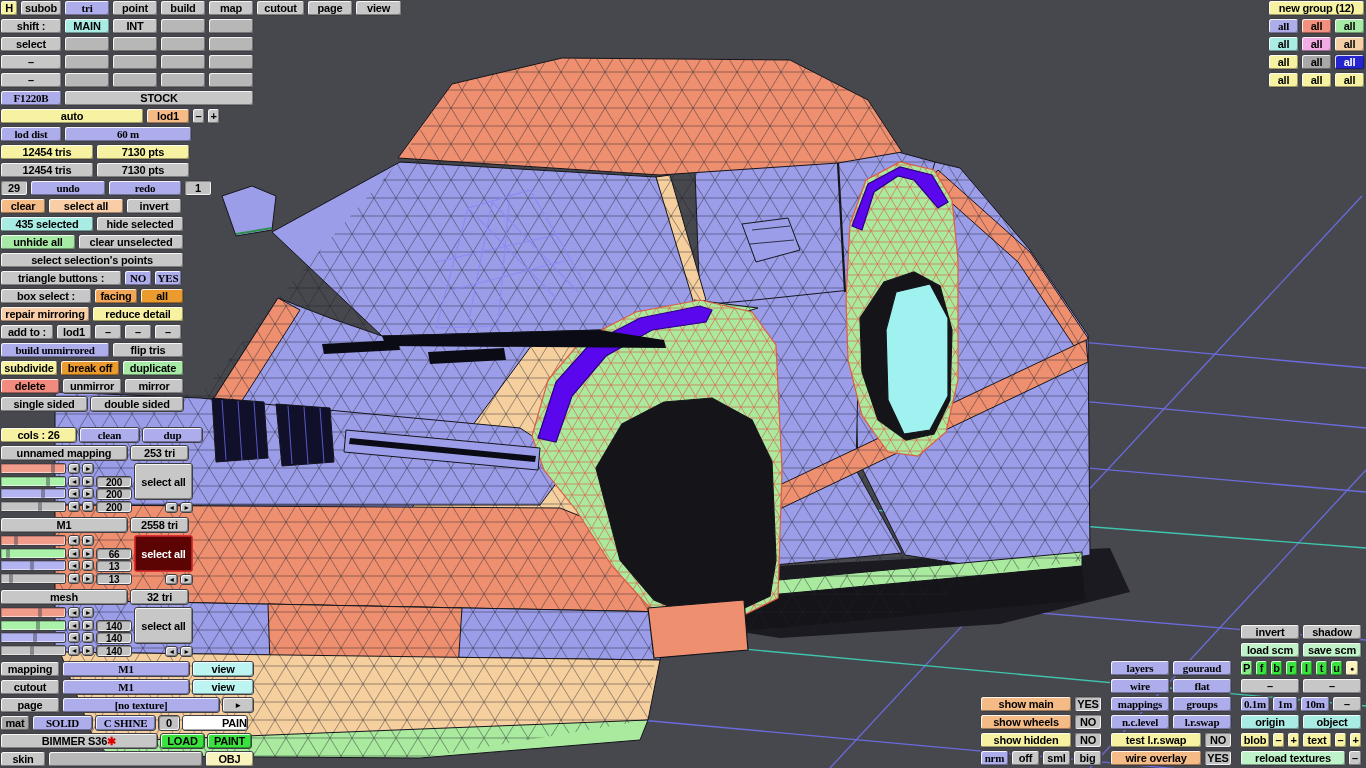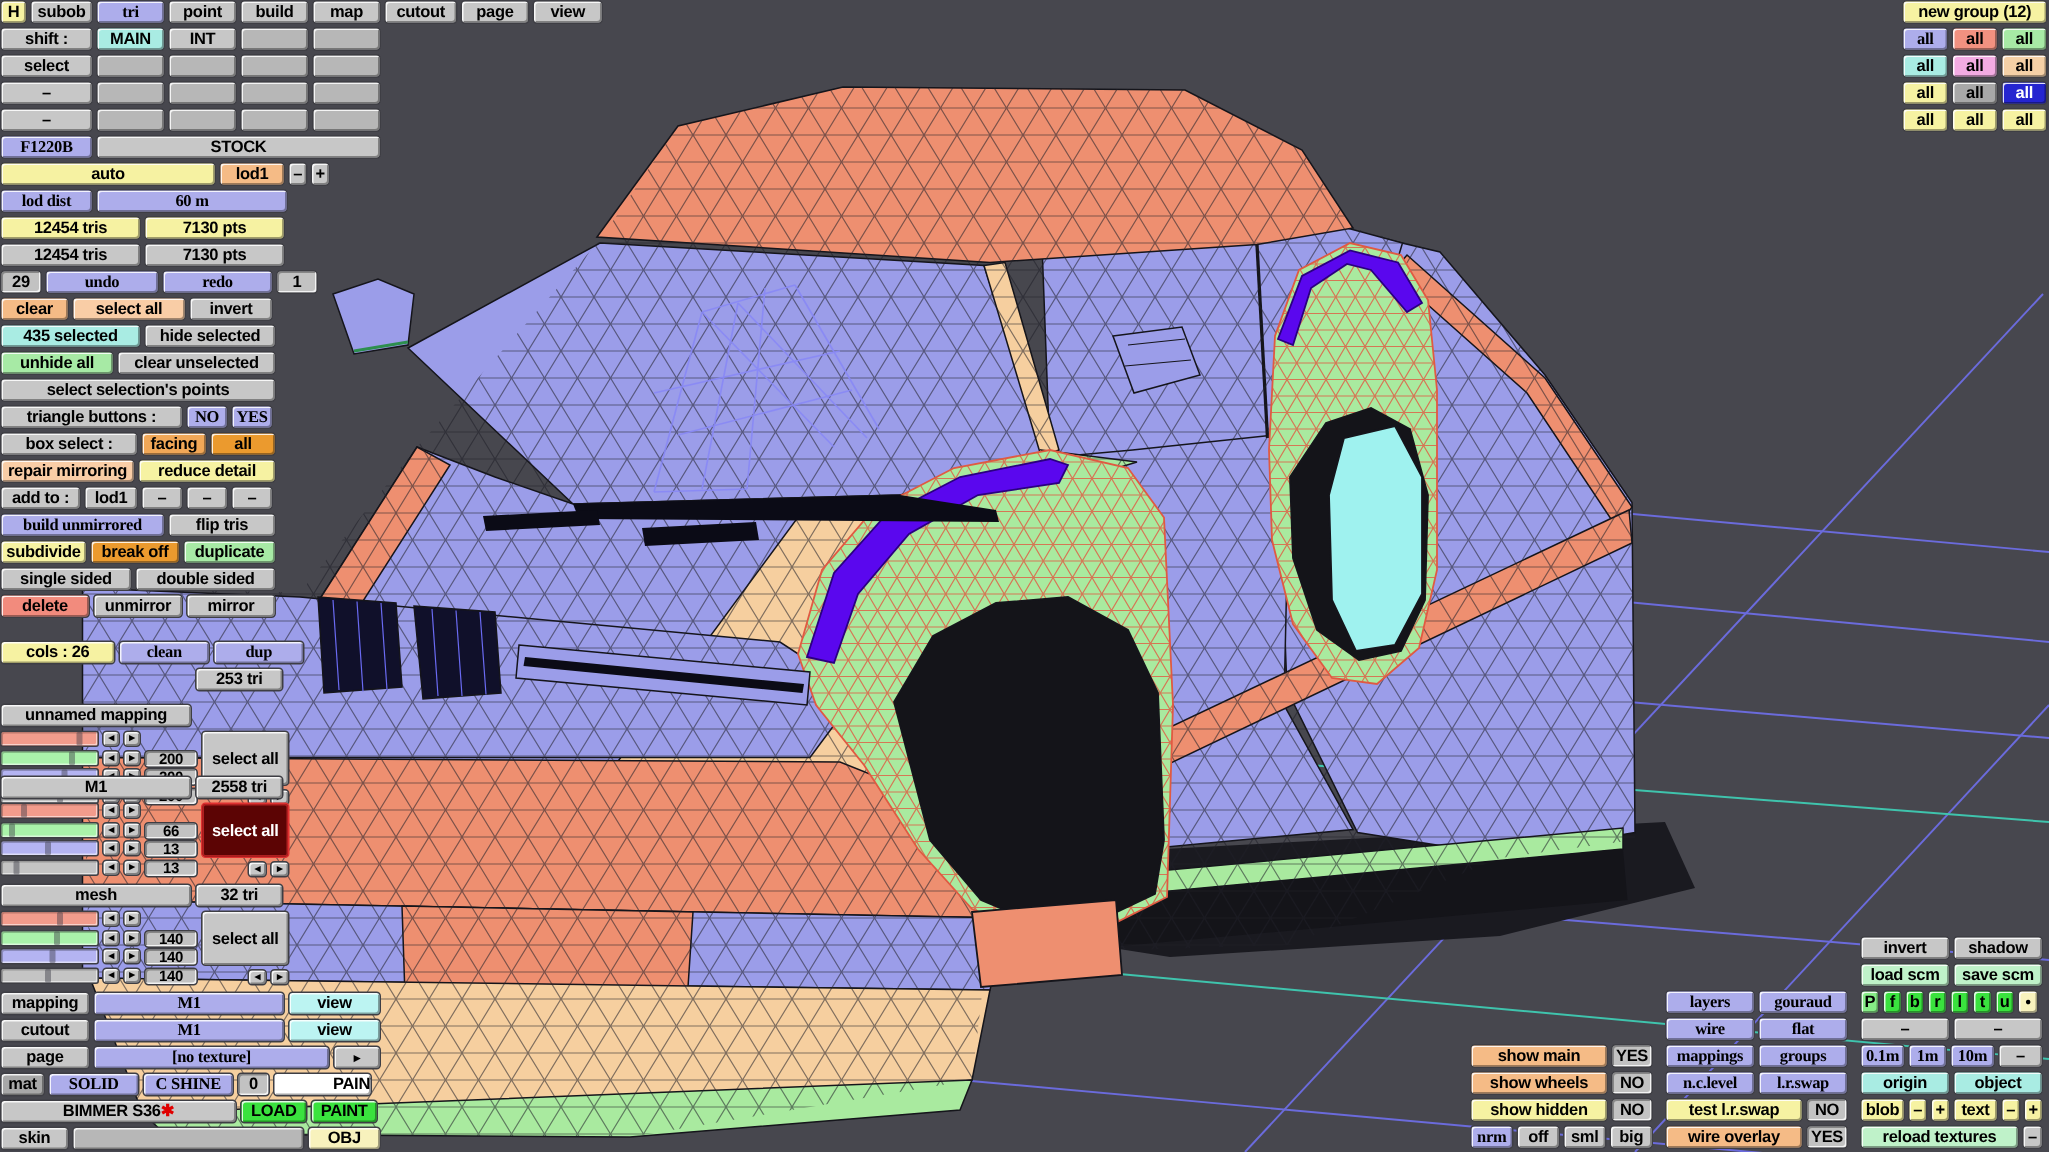--- a/index.html
+++ b/index.html
@@ -258,27 +258,27 @@
       <div class="row">
         <div class="btn p" style="width: 110px;">build unmirrored</div>
         <div class="btn" style="width: 72px;">flip tris</div>
       </div>
       <div class="row">
         <div class="btn y" style="width: 58px;">subdivide</div>
         <div class="btn o4" style="width: 60px;">break off</div>
         <div class="btn gr" style="width: 62px;">duplicate</div>
       </div>
       <div class="row">
-        <div class="btn" style="width: 88px;">single sided</div>
-        <div class="btn" style="width: 94px;">double sided</div>
-      </div>
-      <div class="row">
         <div class="btn sal" style="width: 60px;">delete</div>
         <div class="btn" style="width: 60px;">unmirror</div>
         <div class="btn" style="width: 60px;">mirror</div>
+      </div>
+      <div class="row">
+        <div class="btn" style="width: 88px;">single sided</div>
+        <div class="btn" style="width: 94px;">double sided</div>
       </div>
     </div>
     <div class="panel" style="left: 0px; top: 427px;">
       <div class="row">
         <div class="btn y" style="width: 77px;">cols : 26</div>
         <div class="btn p" style="width: 61px;">clean</div>
         <div class="btn p" style="width: 61px;">dup</div>
       </div>
     </div>
     <div class="panel" style="left: 0px; top: 661px;">
@@ -429,21 +429,21 @@
       </div>
       <div class="row">
         <div class="btn pg" style="width: 106px;">reload textures</div>
         <div class="btn" style="width: 14px;">–</div>
       </div>
     </div>
   </div>
 <div id="mapping-blocks">
     <div class="panel" style="left: 0px; top: 445px;">
       <div class="row">
-        <div class="btn" style="width: 128px; margin-top: 24px;">unnamed mapping</div>
+        <div class="btn" style="width: 128px;">unnamed mapping</div>
         <div class="btn" style="width: 59px;">253 tri</div>
       </div>
       <div style="display: flex; gap: 2px;">
         <div>
           <div class="row" style="height: 11px; margin-bottom: 1.5px;">
             <div class="sliderbar" style="width: 66px; height: 11px; background: rgb(242, 156, 140);">
               <div class="thumb" style="left: 78%;"></div>
             </div>
             <div class="btn ar" style="width: 12px; height: 11px;">◄</div>
             <div class="btn ar" style="width: 12px; height: 11px;">►</div>

